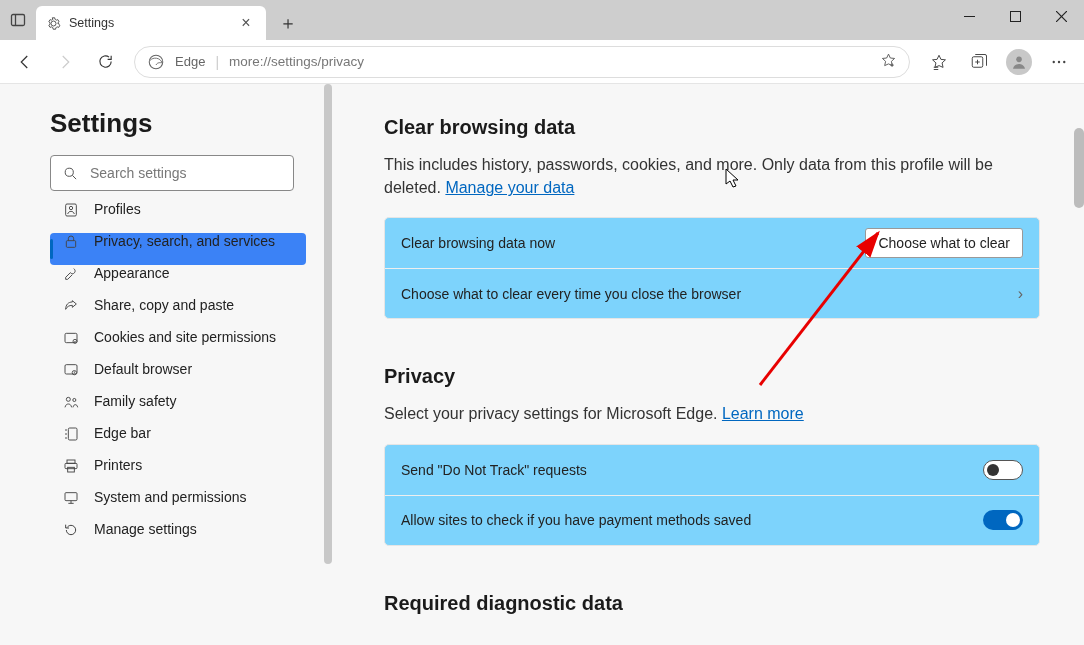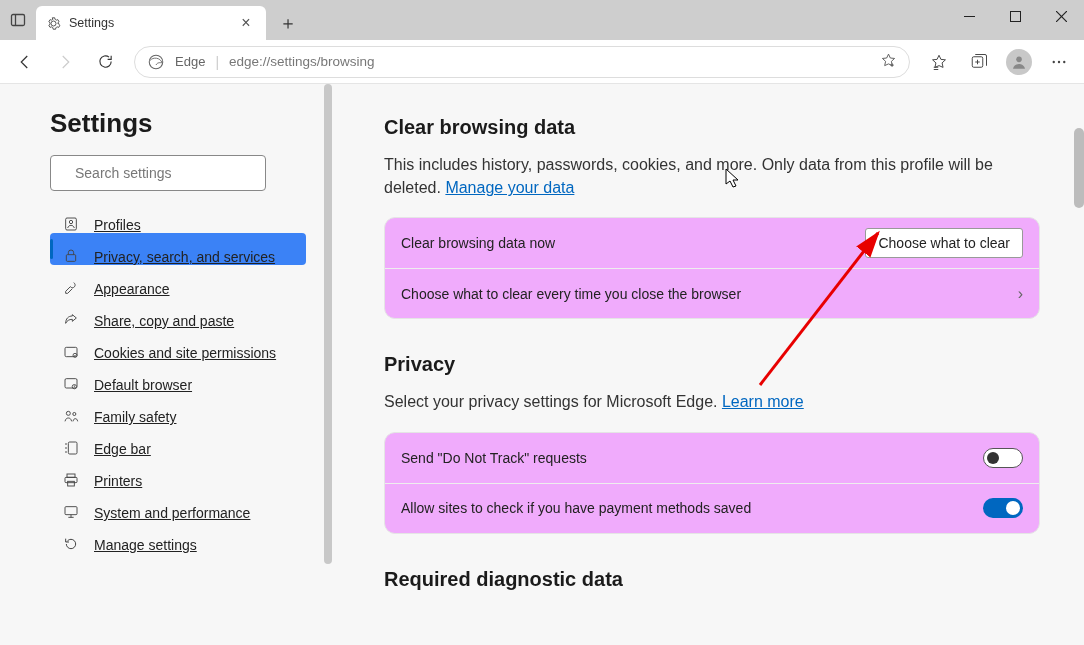--- a/index.html
+++ b/index.html
@@ -23,36 +23,36 @@
   .addrbar .edge-label { color: #666; font-size: 13px; }
   .addrbar .pipe { color: #ccc; }
   .addrbar .url { color: #777; flex: 1; font-size: 13.5px; }
   .addrbar .staricon { color: #666; }
   .avatar { width: 26px; height: 26px; border-radius: 50%; background: #c8c8c8; display: flex; align-items: center; justify-content: center; }
 
   
   .content { display: flex; height: calc(645px - 40px - 42px); background: #f7f7f7; }
   .sidebar { width: 332px; padding: 24px 14px 0 50px; position: relative; }
   .sidebar h1 { font-size: 26px; font-weight: 600; color: #1b1b1b; margin-bottom: 16px; }
-  .searchbox { width: 216px; height: 36px; border: 1px solid #888; border-radius: 4px; display: flex; align-items: center; padding: 0 12px; gap: 12px; background: #fff; margin-bottom: 10px; }
+  .searchbox { width: 244px; height: 36px; border: 1px solid #888; border-radius: 4px; display: flex; align-items: center; padding: 0 12px; gap: 12px; background: #fff; margin-bottom: 10px; }
   .searchbox input { border: none; outline: none; font-size: 14px; flex: 1; color: #333; background: transparent; }
   .searchbox input::placeholder { color: #777; }
   .navlist { list-style: none; width: 256px; }
-  .navitem { height: 32px; display: flex; align-items: flex-end; gap: 14px; padding: 0 12px; font-size: 14px; color: #222; border-radius: 4px; position: relative; text-decoration: underline; }
+  .navitem { height: 32px; display: flex; align-items: flex-start; gap: 14px; padding: 0 12px; font-size: 14px; color: #222; border-radius: 4px; position: relative; }
   .navitem.active { background: #3b82f6; }
   .navitem.active::before { content: ""; position: absolute; left: 0; top: 6px; bottom: 6px; width: 3px; background: #0067c0; border-radius: 2px; }
   .navicon { width: 18px; height: 18px; display: flex; align-items: center; justify-content: center; color: #444; flex-shrink: 0; }
   .sidebar-scrollbar { position: absolute; right: 0; top: 0; width: 8px; height: 480px; background: #c8c8c8; border-radius: 4px; }
 
   .main { flex: 1; background: #f7f7f7; padding: 32px 44px 0 52px; overflow: hidden; position: relative; }
   .section-title { font-size: 20px; font-weight: 700; margin-bottom: 14px; color: #1b1b1b; }
   .section-desc { font-size: 16px; color: #333; line-height: 1.45; margin-bottom: 18px; }
   .section-desc a { color: #0067c0; text-decoration: underline; }
 
-  .card { background: #f0abfc; border: 1px solid #e5e5e5; border-radius: 11px; margin-bottom: 34px; }
+  .card { background: #7dd3fc; border: 1px solid #e5e5e5; border-radius: 5px; margin-bottom: 46px; }
   .cardrow { min-height: 50px; display: flex; align-items: center; justify-content: space-between; padding: 0 16px; font-size: 14px; color: #222; }
   .cardrow + .cardrow { border-top: 1px solid #eee; }
   .cardrow .label { font-weight: 400; }
   .pillbtn { border: 1px solid #999; background: #fff; padding: 6px 12px; border-radius: 3px; font-size: 14px; color: #222; }
   .chev { color: #666; font-size: 16px; }
 
   .toggle { width: 40px; height: 20px; border-radius: 10px; position: relative; }
   .toggle.off { border: 1px solid #555; background: #fff; }
   .toggle.off::after { content: ""; position: absolute; left: 3px; top: 3px; width: 12px; height: 12px; border-radius: 50%; background: #333; }
   .toggle.on { background: #0067c0; }
@@ -121,21 +121,21 @@
         <path d="M20 12a8 8 0 11-3-6.2M20 4v5h-5" fill="none" stroke="#333" stroke-width="1.6"></path>
       </svg>
     </div>
   <div class="addrbar">
     <svg width="18" height="18" viewBox="0 0 24 24">
         <circle cx="12" cy="12" r="9" fill="none" stroke="#666" stroke-width="1.4"></circle>
         <path d="M4 10c4-5 14-4 16 3-2 0-6-1-8 3" fill="none" stroke="#666" stroke-width="1.2"></path>
       </svg>
     <span class="edge-label">Edge</span>
     <span class="pipe">|</span>
-    <span class="url">edge://settings/browsing</span>
+    <span class="url">more://settings/privacy</span>
     <span class="staricon"><svg width="17" height="17" viewBox="0 0 24 24">
           <path d="M12 3l2.6 5.5 6 .6-4.5 4.1 1.3 6L12 16.8 6.6 19.2l1.3-6L3.4 9.1l6-.6z" fill="none" stroke="#555" stroke-width="1.3"></path>
           <path d="M17 16v5m-2.5-2.5h5" stroke="#555" stroke-width="1.3"></path>
         </svg></span>
   </div>
   <div class="tbtn">
       <svg width="18" height="18" viewBox="0 0 24 24">
         <path d="M12 3l2.6 5.5 6 .6-4.5 4.1 1.3 6L12 16.8 6.6 19.2l1.3-6L3.4 9.1l6-.6z" fill="none" stroke="#444" stroke-width="1.3"></path>
         <line x1="5" y1="19" x2="11" y2="19" stroke="#444" stroke-width="1.3"></line>
         <line x1="5" y1="22" x2="11" y2="22" stroke="#444" stroke-width="1.3"></line>
@@ -265,21 +265,21 @@
           <span>Printers</span>
         </li>
         <li class="navitem">
           <span class="navicon">
             <svg width="16" height="16" viewBox="0 0 24 24">
               <rect x="3" y="4" width="18" height="12" rx="1.5" fill="none" stroke="#444" stroke-width="1.4"></rect>
               <line x1="8" y1="20" x2="16" y2="20" stroke="#444" stroke-width="1.4"></line>
               <line x1="12" y1="16" x2="12" y2="20" stroke="#444" stroke-width="1.4"></line>
             </svg>
           </span>
-          <span>System and performance</span>
+          <span>System and permissions</span>
         </li>
         <li class="navitem">
           <span class="navicon">
             <svg width="16" height="16" viewBox="0 0 24 24">
               <path d="M5 12a7 7 0 107-7c-2.5 0-4.6 1.3-6 3.3M4 4v5h5" fill="none" stroke="#444" stroke-width="1.5"></path>
             </svg>
           </span>
           <span>Manage settings</span>
         </li>
       </ul>

